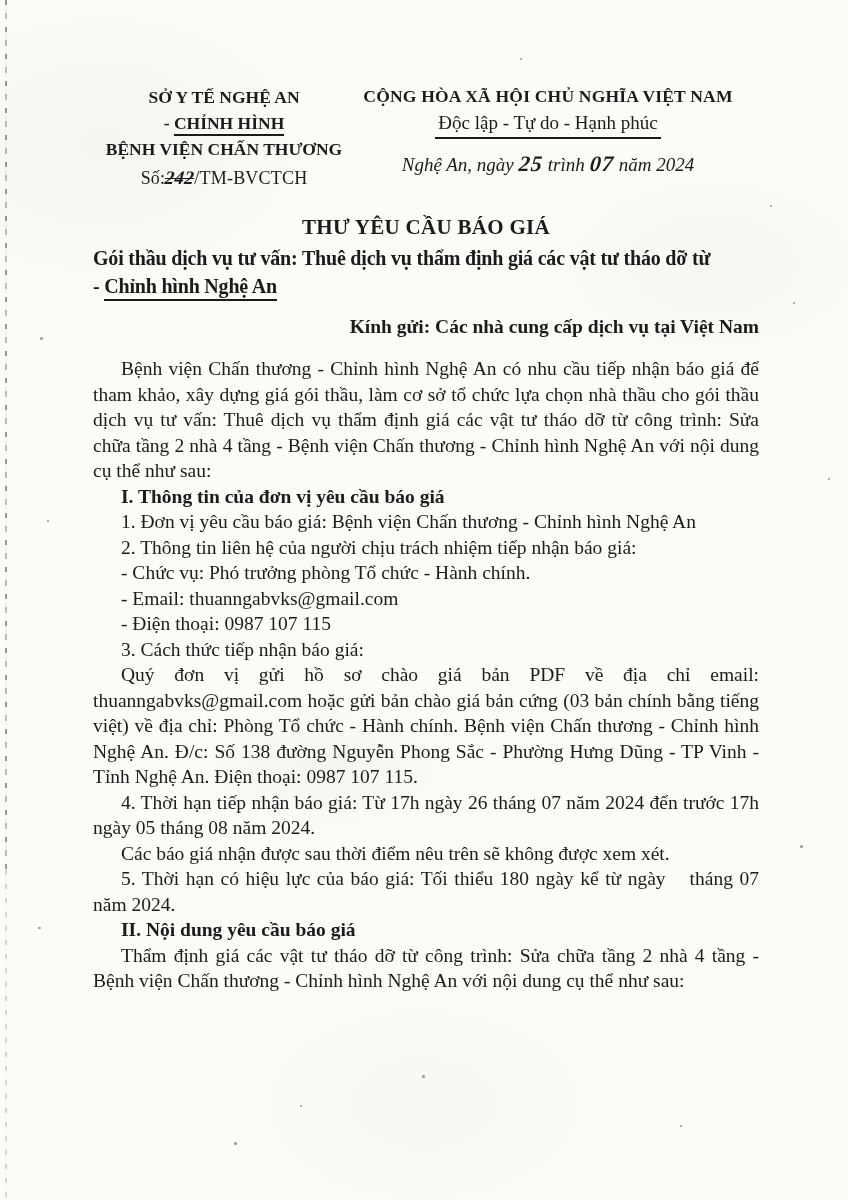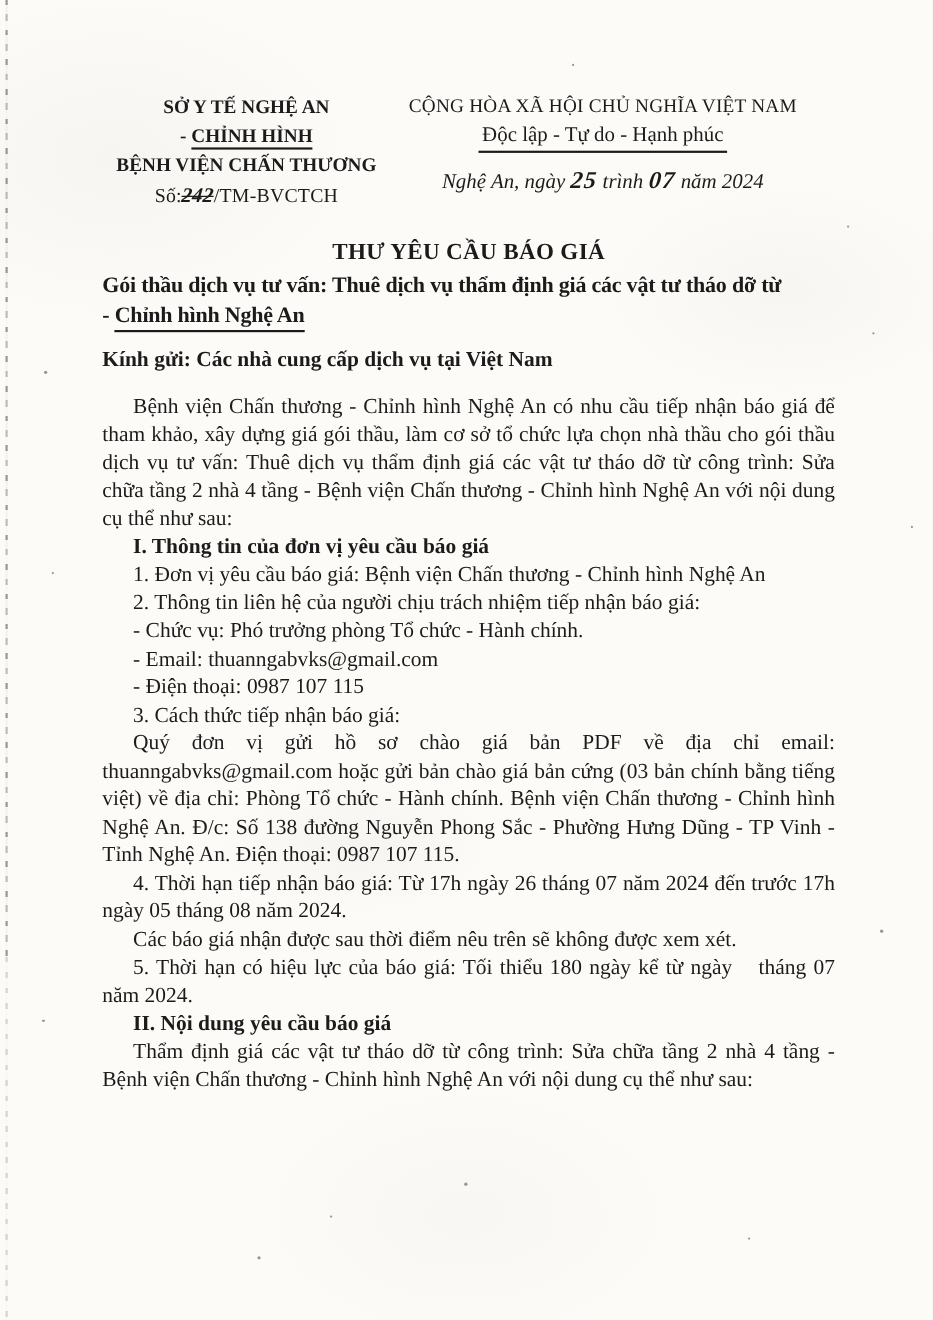--- a/index.html
+++ b/index.html
@@ -35,30 +35,30 @@
 
   .doc-header { display:flex; align-items:flex-start; }
   .issuer { width:262px; text-align:center; font-weight:bold; font-size:17.5px; line-height:26px; }
   .issuer .uline { border-bottom:2px solid #1b1b1b; padding-bottom:1px; }
   .doc-no { font-weight:normal; font-size:18px; margin-top:3px; letter-spacing:0.2px; }
   .hand { display:inline-block; font-weight:bold; font-style:italic; transform:skewX(-6deg); }
   .hand-no { font-size:19px; text-decoration:line-through; text-decoration-thickness:1px; }
   .hand-day, .hand-month { font-size:22px; margin:0 5px; letter-spacing:1px; }
 
   .national { width:386px; text-align:center; }
-  .national .line1 { font-weight:normal; font-size:17.5px; line-height:24px; letter-spacing:0.2px; }
+  .national .line1 { font-weight:bold; font-size:17.5px; line-height:24px; letter-spacing:0.2px; }
   .national .motto { font-weight:normal; font-size:19px; margin-top:4px; }
   .national .motto span { border-bottom:2px solid #1b1b1b; padding:0 3px 4px; }
   .date-line { font-style:italic; font-size:19px; line-height:26px; margin-top:17px; white-space:nowrap; }
 
   .doc-title { margin-top:24px; text-align:center; font-weight:bold; font-size:21px; letter-spacing:0.3px; }
   .subtitle { margin-top:4px; text-align:left; font-weight:bold; font-size:20px; line-height:28px; letter-spacing:-0.2px; }
   .subtitle .sub-line { white-space:nowrap; }
   .subtitle .u { border-bottom:2px solid #1b1b1b; padding-bottom:2px; }
-  .salutation { margin-top:16px; text-align:left; font-weight:bold; font-size:19.5px; }
+  .salutation { margin-top:16px; text-align:right; font-weight:bold; font-size:19.5px; }
 
   .body-text { margin-top:18px; }
   .body-text p { margin:0; font-size:19.5px; line-height:25.5px; text-align:justify; text-indent:28px; }
   .body-text p.b { font-weight:bold; }
   .blank-gap { display:inline-block; width:24px; }
 </style>
 </head>
 <body>
 
 <div class="page">

